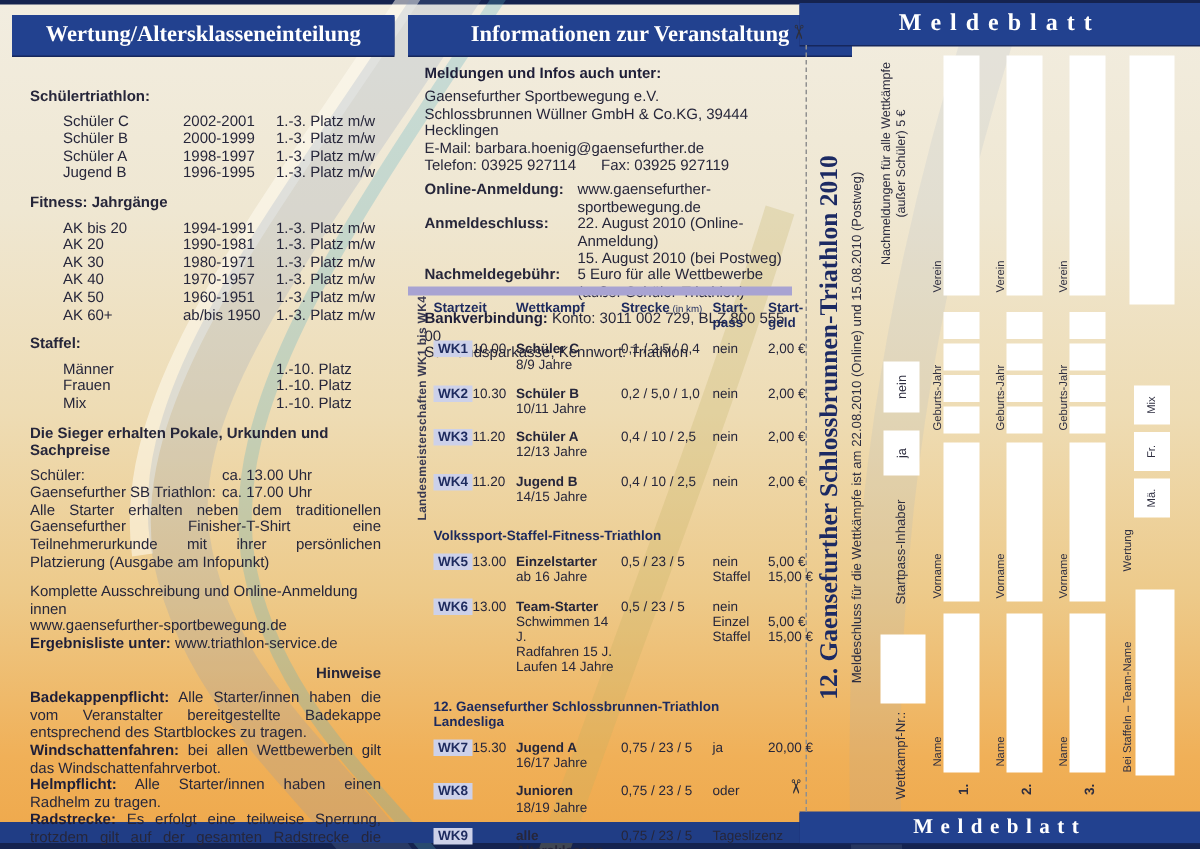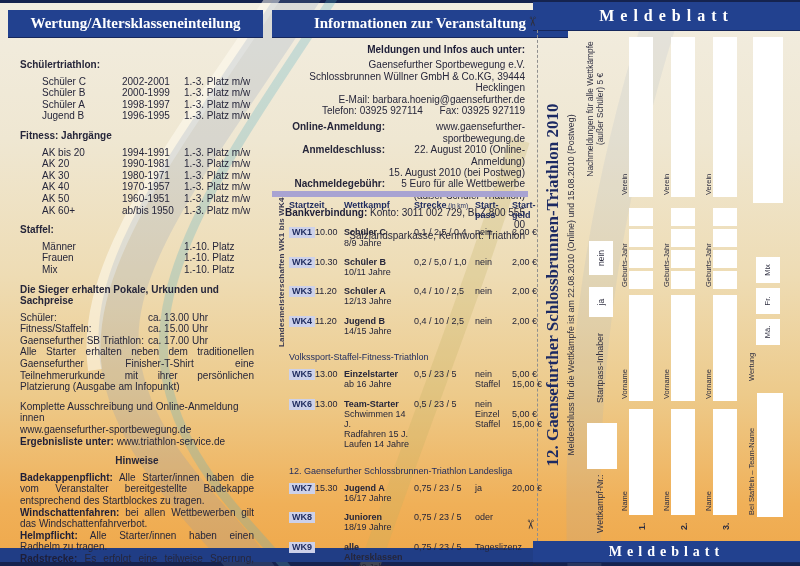--- a/index.html
+++ b/index.html
@@ -21,39 +21,39 @@
   #scis-top{left:527px;top:14px;transform:rotate(90deg);}
   #scis-bottom{left:525px;top:517px;transform:rotate(90deg);}
   
   .lc{position:absolute;left:20px;top:44px;width:234px;font-size:10px;line-height:11.6px;color:#26263a;}
   .lc b,.mc b{color:#1e1e38;}
   .sec-t{font-weight:bold;margin:8px 0 5px 0;}
   .sec-t.first{margin-top:15px;}
   .age{display:grid;grid-template-columns:80px 62px auto;padding-left:22px;}
   .zeiten{display:grid;grid-template-columns:128px auto;}
   .just{text-align:justify;}
-  .center{text-align:center;}
+  .center{text-align:right;}
   
-  .mc{position:absolute;left:283px;top:44px;width:242px;font-size:10px;line-height:11.4px;color:#26263a;text-align:right;}
+  .mc{position:absolute;left:283px;top:44px;width:242px;font-size:10px;line-height:11.4px;color:#26263a;}
   .addr{margin-top:4px;}
   .info{margin-top:5px;display:grid;grid-template-columns:102px auto;row-gap:0;}
   .info .l{font-weight:bold;}
   .pre{white-space:pre-line;}
   .bank{margin-top:6px;}
   .div-bar{position:absolute;left:272px;top:191px;width:256px;height:6px;background:#a8a3d2;}
   .side-label{position:absolute;left:277px;top:347px;transform:rotate(-90deg);transform-origin:0 0;
       font-size:8px;font-weight:bold;color:#3a3a52;width:150px;letter-spacing:0.2px;}
   .mc-table{position:absolute;left:289px;top:200px;width:237px;font-size:9px;line-height:10.2px;color:#26263a;}
   .wk-grid{display:grid;grid-template-columns:26px 29px 70px 61px 37px 40px;column-gap:0;}
   .thead{font-weight:bold;color:#1d2a5e;margin-bottom:7px;}
   .thead .u{font-weight:normal;font-size:6.5px;}
   .wk-row{margin-bottom:9px;}
   .wk-chip{background:#cdd1e9;color:#1d2a5e;font-weight:bold;text-align:center;height:11px;align-self:start;}
   .wk-name b{display:block;}
-  .sec2{font-weight:normal;color:#1d2a5e;margin:16px 0 7px 0;}
+  .sec2{font-weight:bold;color:#1d2a5e;margin:16px 0 7px 0;}
   
   .form-area{position:absolute;left:543px;top:535px;width:500px;height:250px;
       transform:rotate(-90deg);transform-origin:0 0;color:#2e2e40;}
   .f-title{position:absolute;left:0;top:0;width:100%;text-align:center;
       font-family:"Liberation Serif",serif;font-weight:bold;font-size:17px;color:#1c2a63;}
   .f-sub{position:absolute;left:0;top:23px;width:100%;text-align:center;font-size:8.8px;}
   .f-note{position:absolute;left:352px;top:42px;width:148px;text-align:center;font-size:8.4px;line-height:10px;}
   .fbox{position:absolute;background:#ffffff;}
   .flabel{position:absolute;font-size:8.8px;}
   .f-rows{position:absolute;left:0;top:76px;width:500px;}
@@ -166,24 +166,20 @@
     <span>1.-10. Platz</span>
   </div>
     </div>
   <div class="sec-t">Die Sieger erhalten Pokale, Urkunden und Sachpreise</div>
   <div>
       <div class="zeiten">
     <span>Schüler:</span>
     <span>ca. 13.00 Uhr</span>
   </div>
       <div class="zeiten">
-    <span>Fitness/Staffeln:</span>
-    <span>ca. 15.00 Uhr</span>
-  </div>
-      <div class="zeiten">
     <span>Gaensefurther SB Triathlon:</span>
     <span>ca. 17.00 Uhr</span>
   </div>
     </div>
   <div class="just">Alle Starter erhalten neben dem traditionellen Gaensefurther Finisher-T-Shirt eine Teilnehmerurkunde mit ihrer persönlichen Platzierung (Ausgabe am Infopunkt)</div>
   <div style="margin-top:8px">Komplette Ausschreibung und Online-Anmeldung innen</div>
   <div>www.gaensefurther-sportbewegung.de</div>
   <div><b>Ergebnisliste unter:</b><span> www.triathlon-service.de</span></div>
   <div class="sec-t center">Hinweise</div>
   <div>

